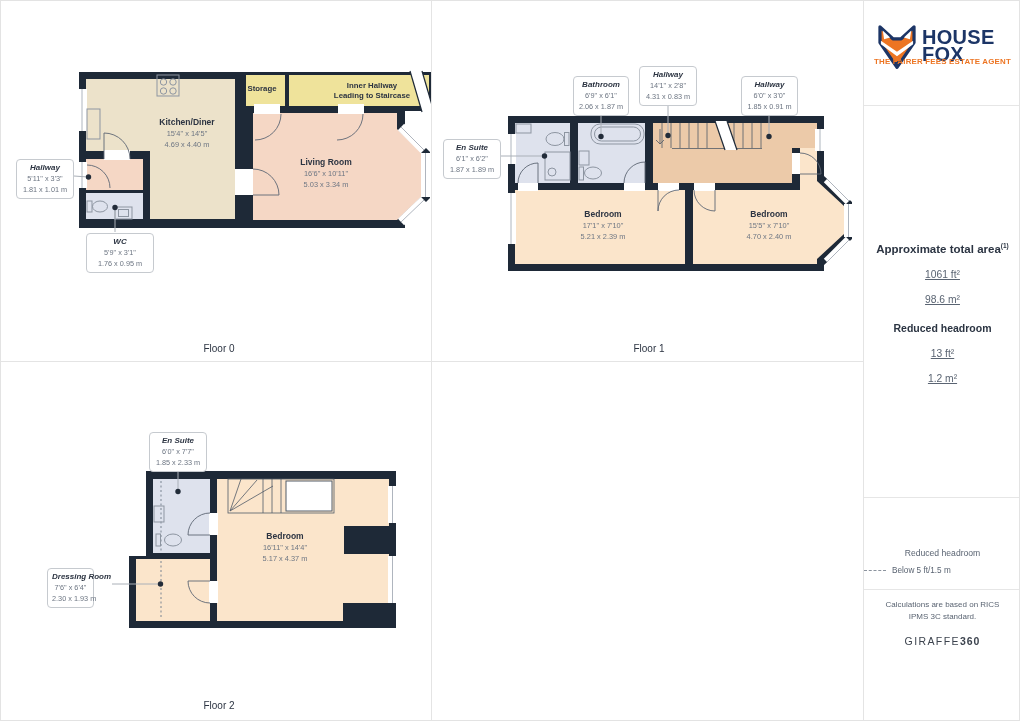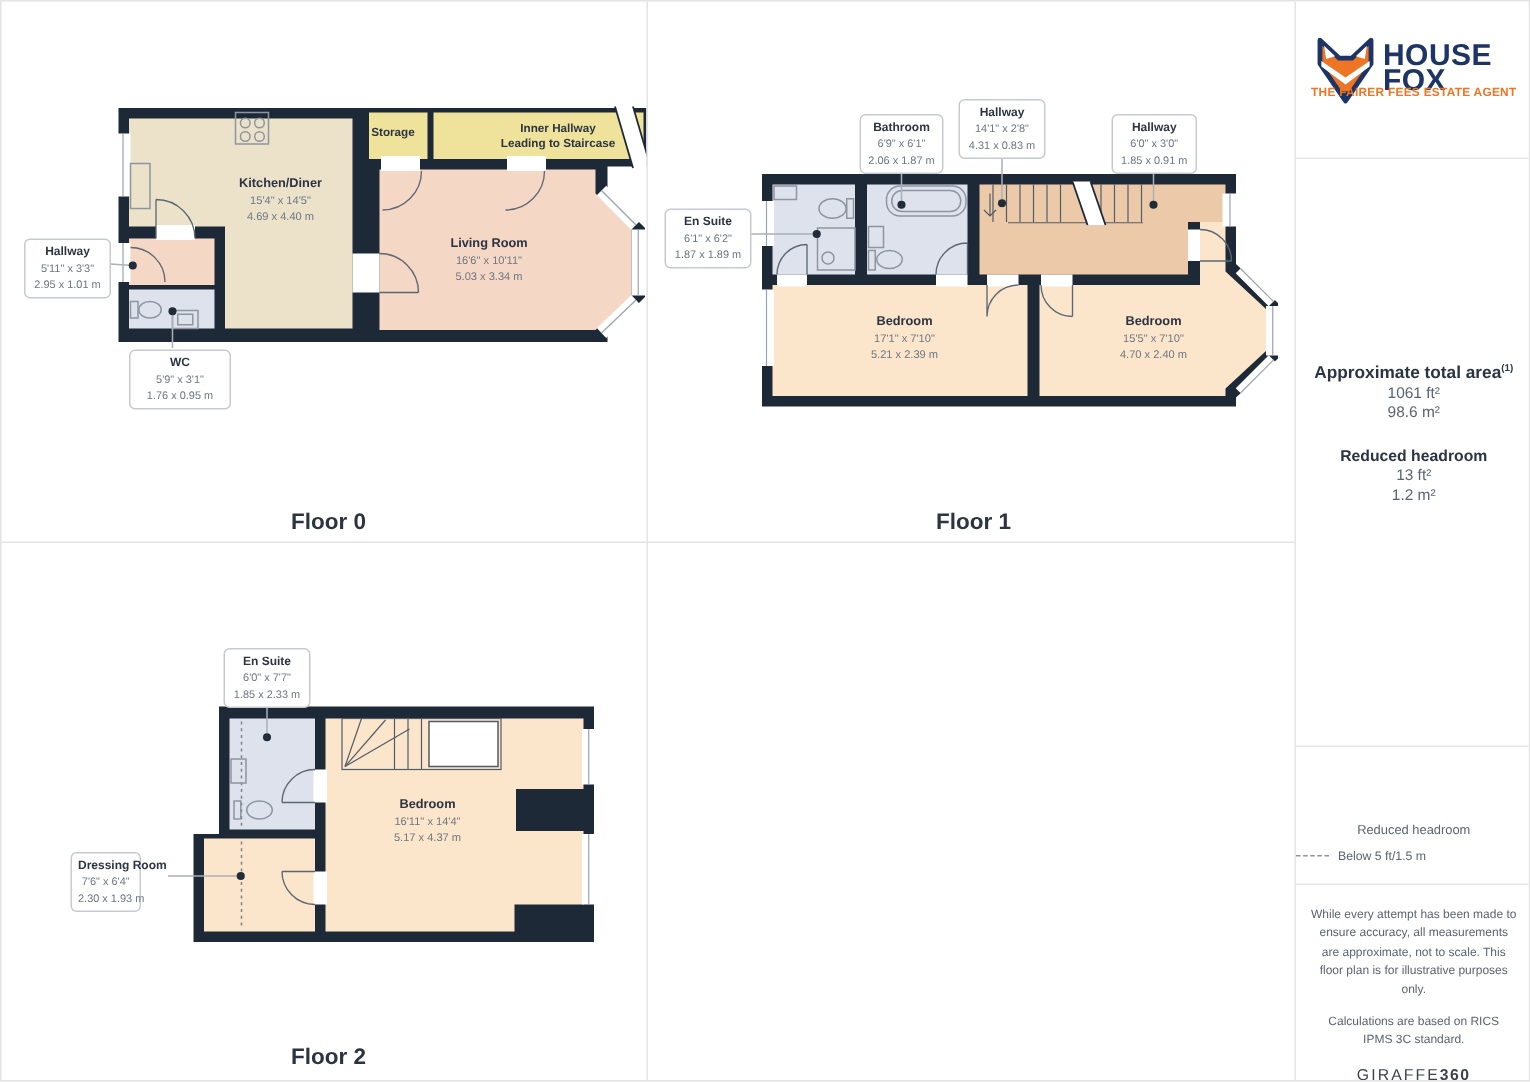--- a/index.html
+++ b/index.html
@@ -5,23 +5,23 @@
   * { margin:0; padding:0; box-sizing:border-box; }
   body { background:#fff; font-family:"Liberation Sans","DejaVu Sans",sans-serif; }
   .canvas { position:relative; width:1020px; height:721px; background:#fff; border:1px solid #e3e3e3; overflow:hidden; }
   .panel { position:absolute; }
   .divider { position:absolute; background:#e4e4e4; }
   .inline-label { position:absolute; transform:translate(-50%,-50%); text-align:center; white-space:nowrap; line-height:1.3; z-index:3; }
   .rn { font-weight:700; font-size:8.5px; color:#2c3442; }
   .rn2 { font-weight:700; font-size:7.8px; color:#2c3442; }
   .rd { font-size:7.4px; color:#6d7683; margin-top:1px; }
   .callout { position:absolute; background:#fff; border:1px solid #c6cacf; border-radius:4px; padding:3px 4px 4px; text-align:center; white-space:nowrap; line-height:1.3; z-index:3; }
-  .callout .rn { font-size:8px; }
+  .callout .rn { font-size:8px;font-style:italic; }
   .callout .rd { font-size:7.3px; }
-  .floor-caption { position:absolute; transform:translate(-50%,-50%); font-weight:700; font-size:15px; color:#2c3442; z-index:3; }
+  .floor-caption { position:absolute; transform:translate(-50%,-50%); font-weight:400; font-size:10px; color:#2c3442; z-index:3; }
   svg { position:absolute; left:0; top:0; }
   .wall { fill:#1e2937; }
   .cream { fill:#ece2ca; }
   .yellow { fill:#efe39b; }
   .pink { fill:#f5d7c5; }
   .tan { fill:#eccaa9; }
   .peach { fill:#fbe5cb; }
   .blue { fill:#dee2ed; }
   .fix { fill:none; stroke:#8d95a1; stroke-width:1; }
   .door { fill:none; stroke:#5d6774; stroke-width:0.9; }
@@ -36,21 +36,21 @@
   .sidebar { position:absolute; left:862px; top:0; width:158px; height:721px; border-left:1px solid #e4e4e4; background:#fff; }
   .side-sec { position:absolute; left:0; width:100%; border-bottom:1px solid #e6e6e6; text-align:center; }
   .logo-sec { top:0; height:105px; }
   .fox-svg { position:absolute; left:11px; top:24px; }
   .brand-text { position:absolute; left:58px; top:28px; text-align:left; font-weight:800; font-size:20px; line-height:0.87; color:#1c3566; letter-spacing:0.3px; }
   .tagline { position:absolute; left:0; top:56px; width:100%; text-align:center; font-size:7.9px; font-weight:700; color:#ed7523; letter-spacing:0.2px; }
   .area-sec { top:105px; height:392px; }
   .area-inner { padding-top:136px; }
   .area-h { font-weight:700; font-size:11.5px; color:#2b3442; }
   .area-h sup { font-size:6.5px; }
-  .area-v { font-size:10.3px; color:#5a6472; margin-top:2px; }
+  .area-v { font-size:10.3px; color:#5a6472; margin-top:14px;text-decoration:underline; }
   .area-h2 { font-weight:700; font-size:10.5px; color:#2b3442; margin-top:17px; }
   .foot-sec { top:497px; height:36px; }
   .foot-note { padding-top:13px; font-size:7.8px; color:#5a6472; }
   .legend-sec { top:533px; height:56px; }
   .legend-h { padding-top:14px; font-size:8.6px; color:#5a6472; }
   .legend-row { margin-top:8px; font-size:8.2px; color:#5a6472; display:flex; align-items:center; justify-content:flex-start; gap:6px; }
   .dash-sample { display:inline-block; width:22px; border-top:1px dashed #8b939e; height:0; }
   .disc-sec { top:589px; height:132px; border-bottom:none; }
   .disc-p { margin:14px 9px 0; font-size:8px; line-height:1.55; color:#5a6472; }
   .disc-p2 { margin:9px 12px 0; font-size:8px; line-height:1.55; color:#5a6472; }
@@ -143,21 +143,21 @@
     <div class="inline-label" style="left:261px;top:88px;">
       <div class="rn2">Storage</div>
     </div>
     <div class="inline-label" style="left:371px;top:90px;">
       <div class="rn2">Inner Hallway</div>
       <div class="rn2">Leading to Staircase</div>
     </div>
     <div class="callout" style="left:15px;top:158px;width:58px;">
       <div class="rn">Hallway</div>
       <div class="rd">5'11" x 3'3"</div>
-      <div class="rd">2.95 x 1.01 m</div>
+      <div class="rd">1.81 x 1.01 m</div>
     </div>
     <div class="callout" style="left:85px;top:232px;width:68px;">
       <div class="rn">WC</div>
       <div class="rd">5'9" x 3'1"</div>
       <div class="rd">1.76 x 0.95 m</div>
     </div>
     <div class="floor-caption" style="left:218px;top:347px;">Floor 0</div>
   </div>
 
   <div class="panel" style="left:431px;top:0;width:431px;height:360px;">
@@ -385,19 +385,18 @@
 
     <div class="side-sec legend-sec">
       <div class="legend-h">Reduced headroom</div>
       <div class="legend-row">
         <span class="dash-sample"></span>
         <span>Below 5 ft/1.5 m</span>
       </div>
     </div>
 
     <div class="side-sec disc-sec">
-      <div class="disc-p">While every attempt has been made to ensure accuracy, all measurements are approximate, not to scale. This floor plan is for illustrative purposes only.</div>
       <div class="disc-p2">Calculations are based on RICS IPMS 3C standard.</div>
       <div class="provider"><span>GIRAFFE</span><b>360</b></div>
     </div>
 
   </div>
 </div>
 
 </body></html>

